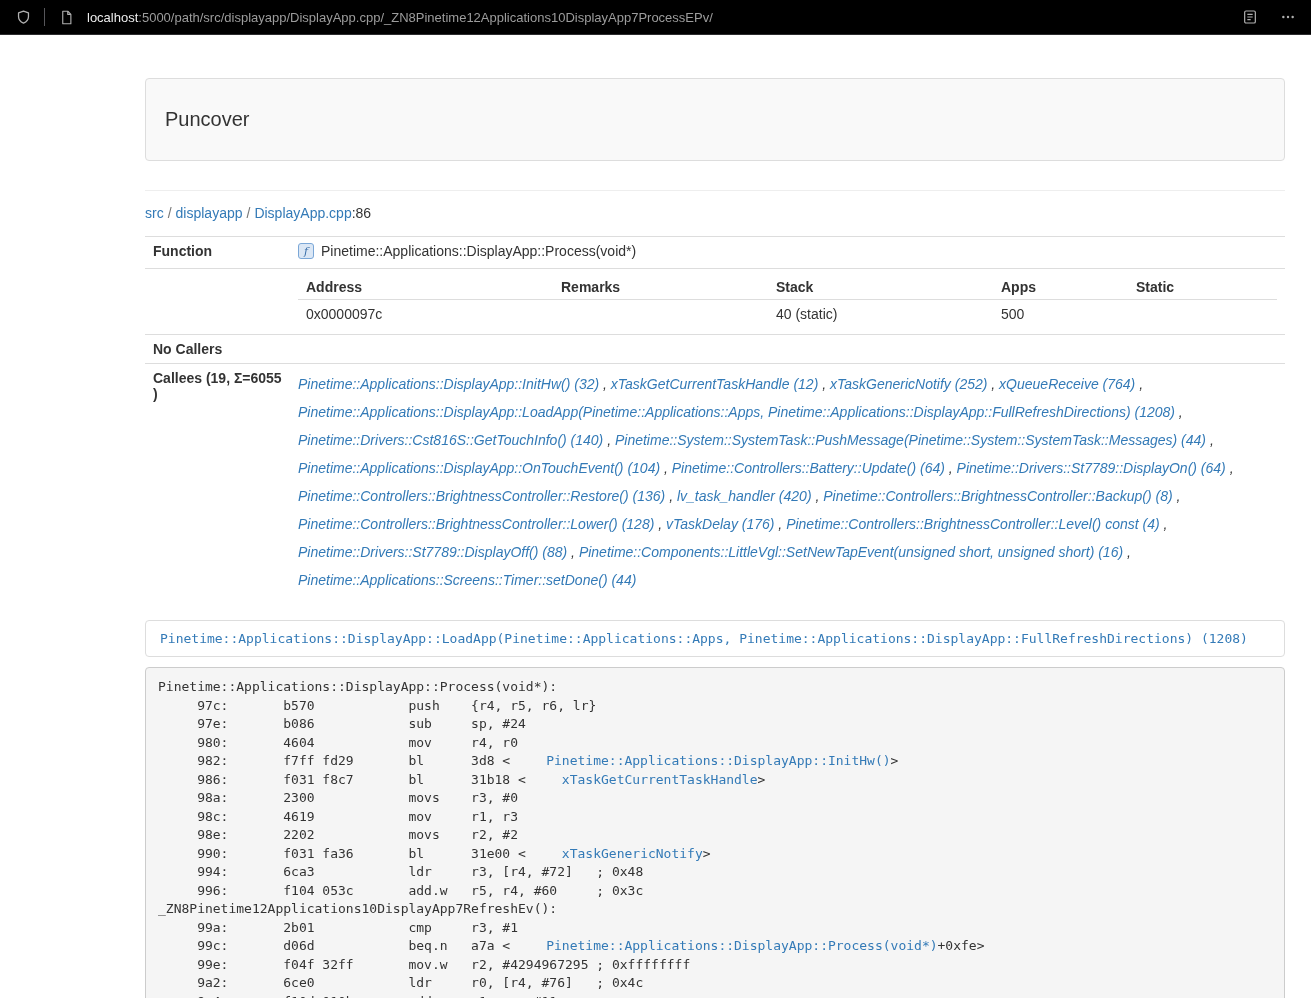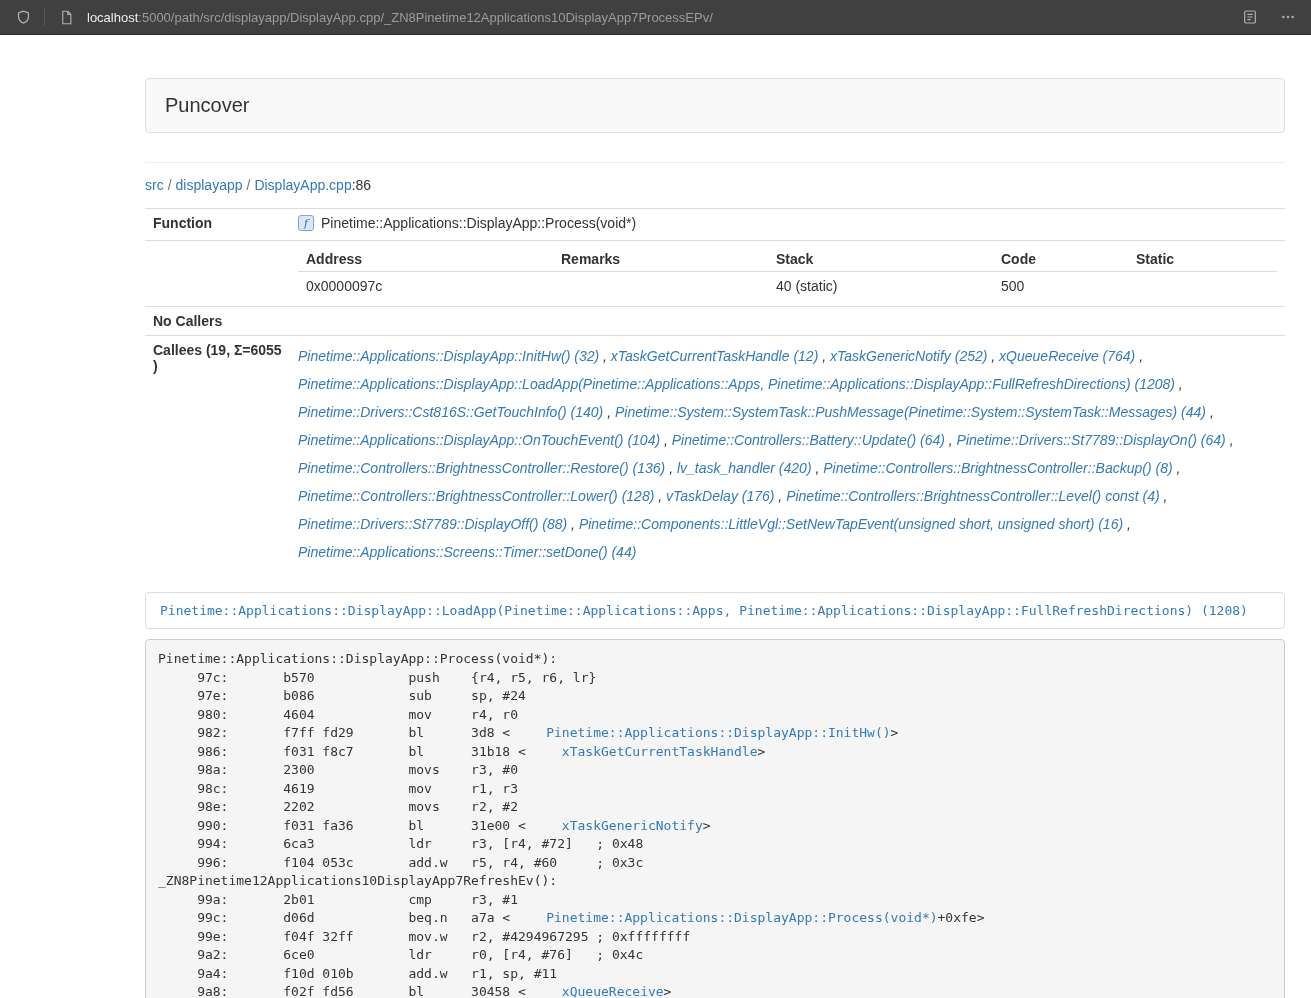--- a/index.html
+++ b/index.html
@@ -7,36 +7,36 @@
   body {
     width: 1311px; height: 998px; overflow: hidden;
     background: #ffffff;
     font-family: "Liberation Sans", sans-serif;
     font-size: 14px; color: #333;
   }
   a, .lnk { color: #337ab7; text-decoration: none; cursor: pointer; }
 
   
   .browser-bar {
-    height: 35px; background: #404040; border-bottom: 1px solid #2c2c2e;
+    height: 35px; background: #000000; border-bottom: 1px solid #2c2c2e;
     display: flex; align-items: center; justify-content: space-between;
     padding: 0 12px 0 12px;
   }
   .bb-left { display: flex; align-items: center; gap: 8px; min-width: 0; flex: 1; }
   .bb-icon { display: inline-flex; align-items: center; justify-content: center; width: 22px; height: 22px; flex: none; }
   .bb-sep { width: 1px; height: 18px; background: #56565a; margin: 0 2px; flex: none; }
   .url { font-size: 13px; color: #9c9c9c; white-space: nowrap; overflow: hidden; margin-left: 2px; }
   .url-host { color: #ededed; }
   .bb-right { display: flex; align-items: center; gap: 16px; flex: none; }
 
   
   .content { margin: 43px 26px 0 145px; }
   .jumbo {
     border: 1px solid #ddd; border-radius: 4px; background: #f9f9f9;
-    padding: 15px 19px; font-size: 20px; color: #333;
+    padding: 29px 19px; font-size: 20px; color: #333;
   }
   hr.rule { border: 0; border-top: 1px solid #eee; margin: 29px 0 14px; }
   .breadcrumb { margin: 0 0 15px; }
   .crumb-sep { color: #777; margin: 0 4px; }
   .crumb-suffix { color: #333; }
 
   table.main { width: 100%; border-collapse: collapse; }
   table.main > tbody > tr > th,
   table.main > tbody > tr > td {
     border-top: 1px solid #ddd; padding: 6px 8px;
@@ -133,21 +133,21 @@
       </tr>
       <tr>
         <th></th>
         <td>
           <table class="inner">
             <thead>
               <tr>
                 <th class="col-address">Address</th>
                 <th class="col-remarks">Remarks</th>
                 <th class="col-stack">Stack</th>
-                <th class="col-code">Code</th>
+                <th class="col-code">Apps</th>
                 <th>Static</th>
               </tr>
             </thead>
             <tbody>
               <tr>
                 <td>0x0000097c</td>
                 <td></td>
                 <td>40 (static)</td>
                 <td>500</td>
                 <td></td>

